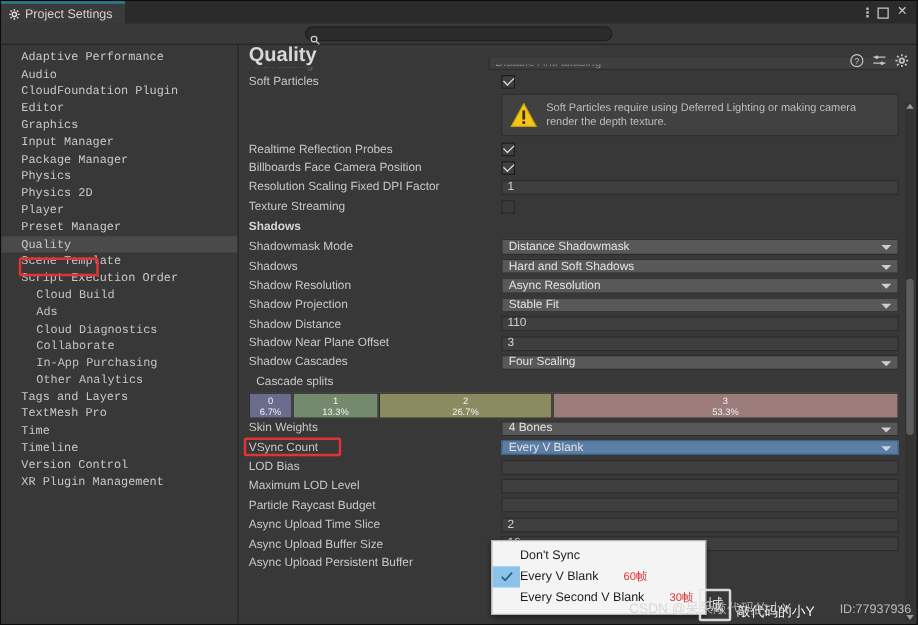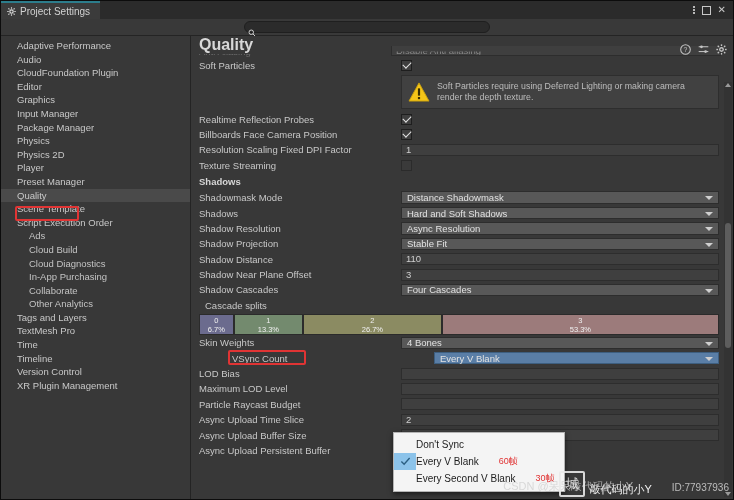--- a/index.html
+++ b/index.html
@@ -69,20 +69,21 @@
   
   .body { position: absolute; top: 35px; left: 0; right: 0; bottom: 0; display: flex; }
 
   
   .sidebar {
     width: 190px; background: #383838;
     border-right: 1px solid #242424;
     padding-top: 3px;
     position: relative;
     overflow: hidden;
+    font-family: Liberation Mono, monospace;
   }
   .side-item {
     position: relative;
     height: 13.6px; line-height: 13.6px;
     color: #c9c9c9; font-size: 9.5px;
     padding-left: 16px;
     white-space: nowrap;
   }
   .side-item.child { padding-left: 28px; color: #c4c4c4; }
   .side-item.selected { background: #4a4a4a; }
@@ -365,25 +366,25 @@
           <div class="side-item"><span>Graphics</span></div>
           <div class="side-item"><span>Input Manager</span></div>
           <div class="side-item"><span>Package Manager</span></div>
           <div class="side-item"><span>Physics</span></div>
           <div class="side-item"><span>Physics 2D</span></div>
           <div class="side-item"><span>Player</span></div>
           <div class="side-item"><span>Preset Manager</span></div>
           <div class="side-item selected"><span>Quality</span></div>
           <div class="side-item"><span>Scene Template</span></div>
           <div class="side-item"><span>Script Execution Order</span></div>
+          <div class="side-item child"><span>Cloud Build</span></div>
           <div class="side-item child"><span>Ads</span></div>
-          <div class="side-item child"><span>Cloud Build</span></div>
           <div class="side-item child"><span>Cloud Diagnostics</span></div>
+          <div class="side-item child"><span>Collaborate</span></div>
           <div class="side-item child"><span>In-App Purchasing</span></div>
-          <div class="side-item child"><span>Collaborate</span></div>
           <div class="side-item child"><span>Other Analytics</span></div>
           <div class="side-item"><span>Tags and Layers</span></div>
           <div class="side-item"><span>TextMesh Pro</span></div>
           <div class="side-item"><span>Time</span></div>
           <div class="side-item"><span>Timeline</span></div>
           <div class="side-item"><span>Version Control</span></div>
           <div class="side-item"><span>XR Plugin Management</span></div>
         </div>
       <div class="redbox" style="left:14px; top:170px; width:64px; height:15px;"></div>
     </div>
@@ -521,21 +522,21 @@
           <div class="row">
             <div class="label">Shadow Near Plane Offset</div>
             <div class="field">
               <div class="textfield">3</div>
             </div>
           </div>
           <div class="row">
             <div class="label">Shadow Cascades</div>
             <div class="field">
               <div class="dropdown">
-                <span>Four Cascades</span>
+                <span>Four Scaling</span>
                 <span class="caret"></span>
               </div>
             </div>
           </div>
           <div class="row">
             <div class="label indent">Cascade splits</div>
             <div class="field"></div>
           </div>
           <div class="cascade-bar">
             <div class="casc" style="width: 6.7%; background: rgb(107, 107, 142);">
@@ -557,21 +558,21 @@
           </div>
           <div class="row">
             <div class="label">Skin Weights</div>
             <div class="field">
               <div class="dropdown">
                 <span>4 Bones</span>
                 <span class="caret"></span>
               </div>
             </div>
           </div>
-          <div class="row" style="position: relative; margin-left: 33px;">
+          <div class="row" style="position: relative;">
             <div class="label">VSync Count</div>
             <div class="field">
               <div class="dropdown active">
                 <span>Every V Blank</span>
                 <span class="caret"></span>
               </div>
             </div>
             <div class="redbox" style="left: -4px; top: 0px; width: 78px; height: 15px;"></div>
           </div>
           <div class="row">

